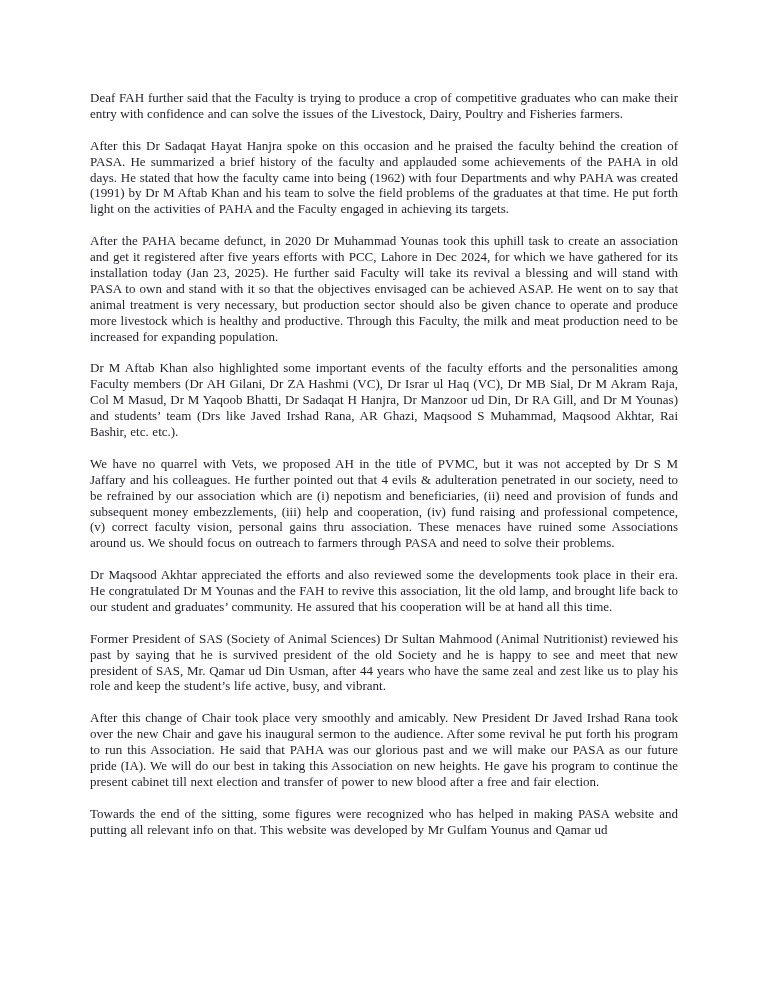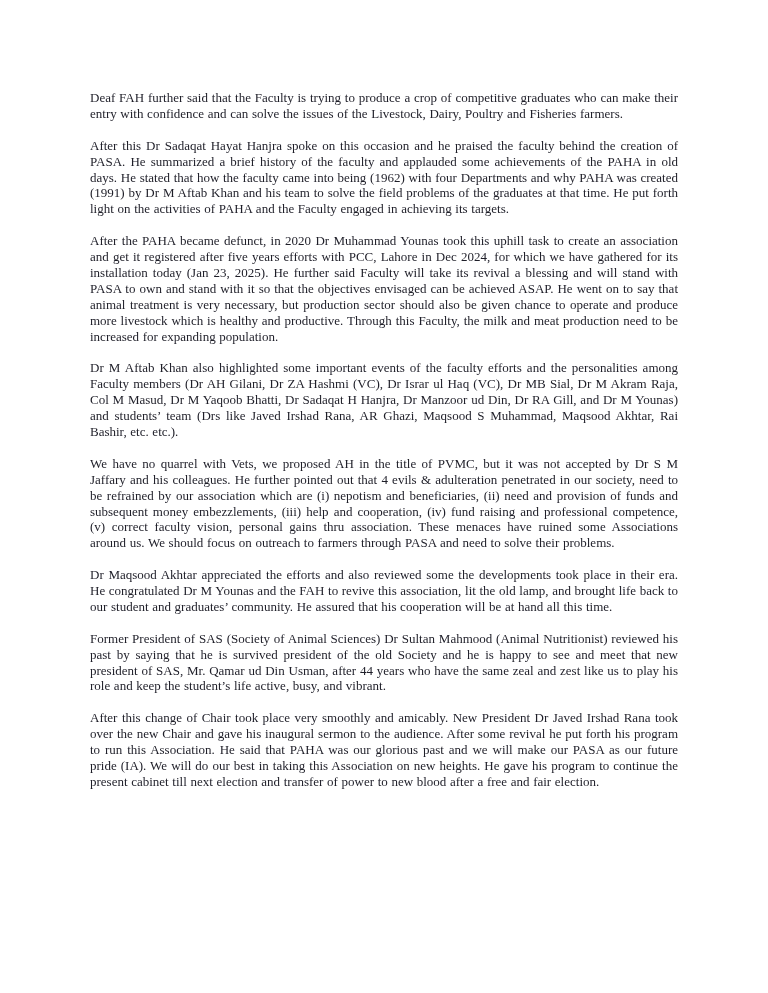--- a/index.html
+++ b/index.html
@@ -38,14 +38,15 @@
 <div class="page" style="background: rgb(255, 255, 255);">
   <div class="doc-body" id="doc-body" style="color: rgb(30, 30, 40);">
       <p class="paragraph"><span>Deaf FAH further said that the Faculty is trying to produce a crop of competitive graduates who can make their entry with confidence and can solve the issues of the Livestock, Dairy, Poultry and Fisheries farmers.</span></p>
       <p class="paragraph"><span>After this Dr Sadaqat Hayat Hanjra spoke on this occasion and he praised the faculty behind the creation of PASA. He summarized a brief history of the faculty and applauded some achievements of the PAHA in old days. He stated that how the faculty came into being (1962) with four Departments and why PAHA was created (1991) by Dr M Aftab Khan and his team to solve the field problems of the graduates at that time. He put forth light on the activities of PAHA and the Faculty engaged in achieving its targets.</span></p>
       <p class="paragraph"><span>After the PAHA became defunct, in 2020 Dr Muhammad Younas took this uphill task to create an association and get it registered after five years efforts with PCC, Lahore in Dec 2024, for which we have gathered for its installation today (Jan 23, 2025). He further said Faculty will take its revival a blessing and will stand with PASA to own and stand with it so that the objectives envisaged can be achieved ASAP. He went on to say that animal treatment is very necessary, but production sector should also be given chance to operate and produce more livestock which is healthy and productive. Through this Faculty, the milk and meat production need to be increased for expanding population.</span></p>
       <p class="paragraph"><span>Dr M Aftab Khan also highlighted some important events of the faculty efforts and the personalities among Faculty members (Dr AH Gilani, Dr ZA Hashmi (VC), Dr Israr ul Haq (VC), Dr MB Sial, Dr M Akram Raja, Col M Masud, Dr M Yaqoob Bhatti, Dr Sadaqat H Hanjra, Dr Manzoor ud Din, Dr RA Gill, and Dr M Younas) and students’ team (Drs like Javed Irshad Rana, AR Ghazi, Maqsood S Muhammad, Maqsood Akhtar, Rai Bashir, etc. etc.).</span></p>
       <p class="paragraph"><span>We have no quarrel with Vets, we proposed AH in the title of PVMC, but it was not accepted by Dr S M Jaffary and his colleagues. He further pointed out that 4 evils &amp; adulteration penetrated in our society, need to be refrained by our association which are (i) nepotism and beneficiaries, (ii) need and provision of funds and subsequent money embezzlements, (iii) help and cooperation, (iv) fund raising and professional competence, (v) correct faculty vision, personal gains thru association. These menaces have ruined some Associations around us. We should focus on outreach to farmers through PASA and need to solve their problems.</span></p>
       <p class="paragraph"><span>Dr Maqsood Akhtar appreciated the efforts and also reviewed some the developments took place in their era. He congratulated Dr M Younas and the FAH to revive this association, lit the old lamp, and brought life back to our student and graduates’ community. He assured that his cooperation will be at hand all this time.</span></p>
       <p class="paragraph"><span>Former President of </span><span class="bold">SAS</span><span> (Society of Animal Sciences) Dr Sultan Mahmood (Animal Nutritionist) reviewed his past by saying that he is survived president of the old Society and he is happy to see and meet that new president of SAS, Mr. Qamar ud Din Usman, after 44 years who have the same zeal and zest like us to play his role and keep the student’s life active, busy, and vibrant.</span></p>
       <p class="paragraph"><span>After this change of Chair took place very smoothly and amicably. New President </span><span class="bold">Dr Javed Irshad Rana</span><span> took over the new Chair and gave his inaugural sermon to the audience. After some revival he put forth his program to run this Association. He said that PAHA was our glorious past and we will make our PASA as our future pride (IA). We will do our best in taking this Association on new heights. He gave his program to continue the present cabinet till next election and transfer of power to new blood after a free and fair election.</span></p>
+      <p class="paragraph"><span>Towards the end of the sitting, some figures were recognized who has helped in making PASA website and putting all relevant info on that. This website was developed by Mr Gulfam Younus and Qamar ud</span></p>
     </div>
 </div>
 
 </body></html>

